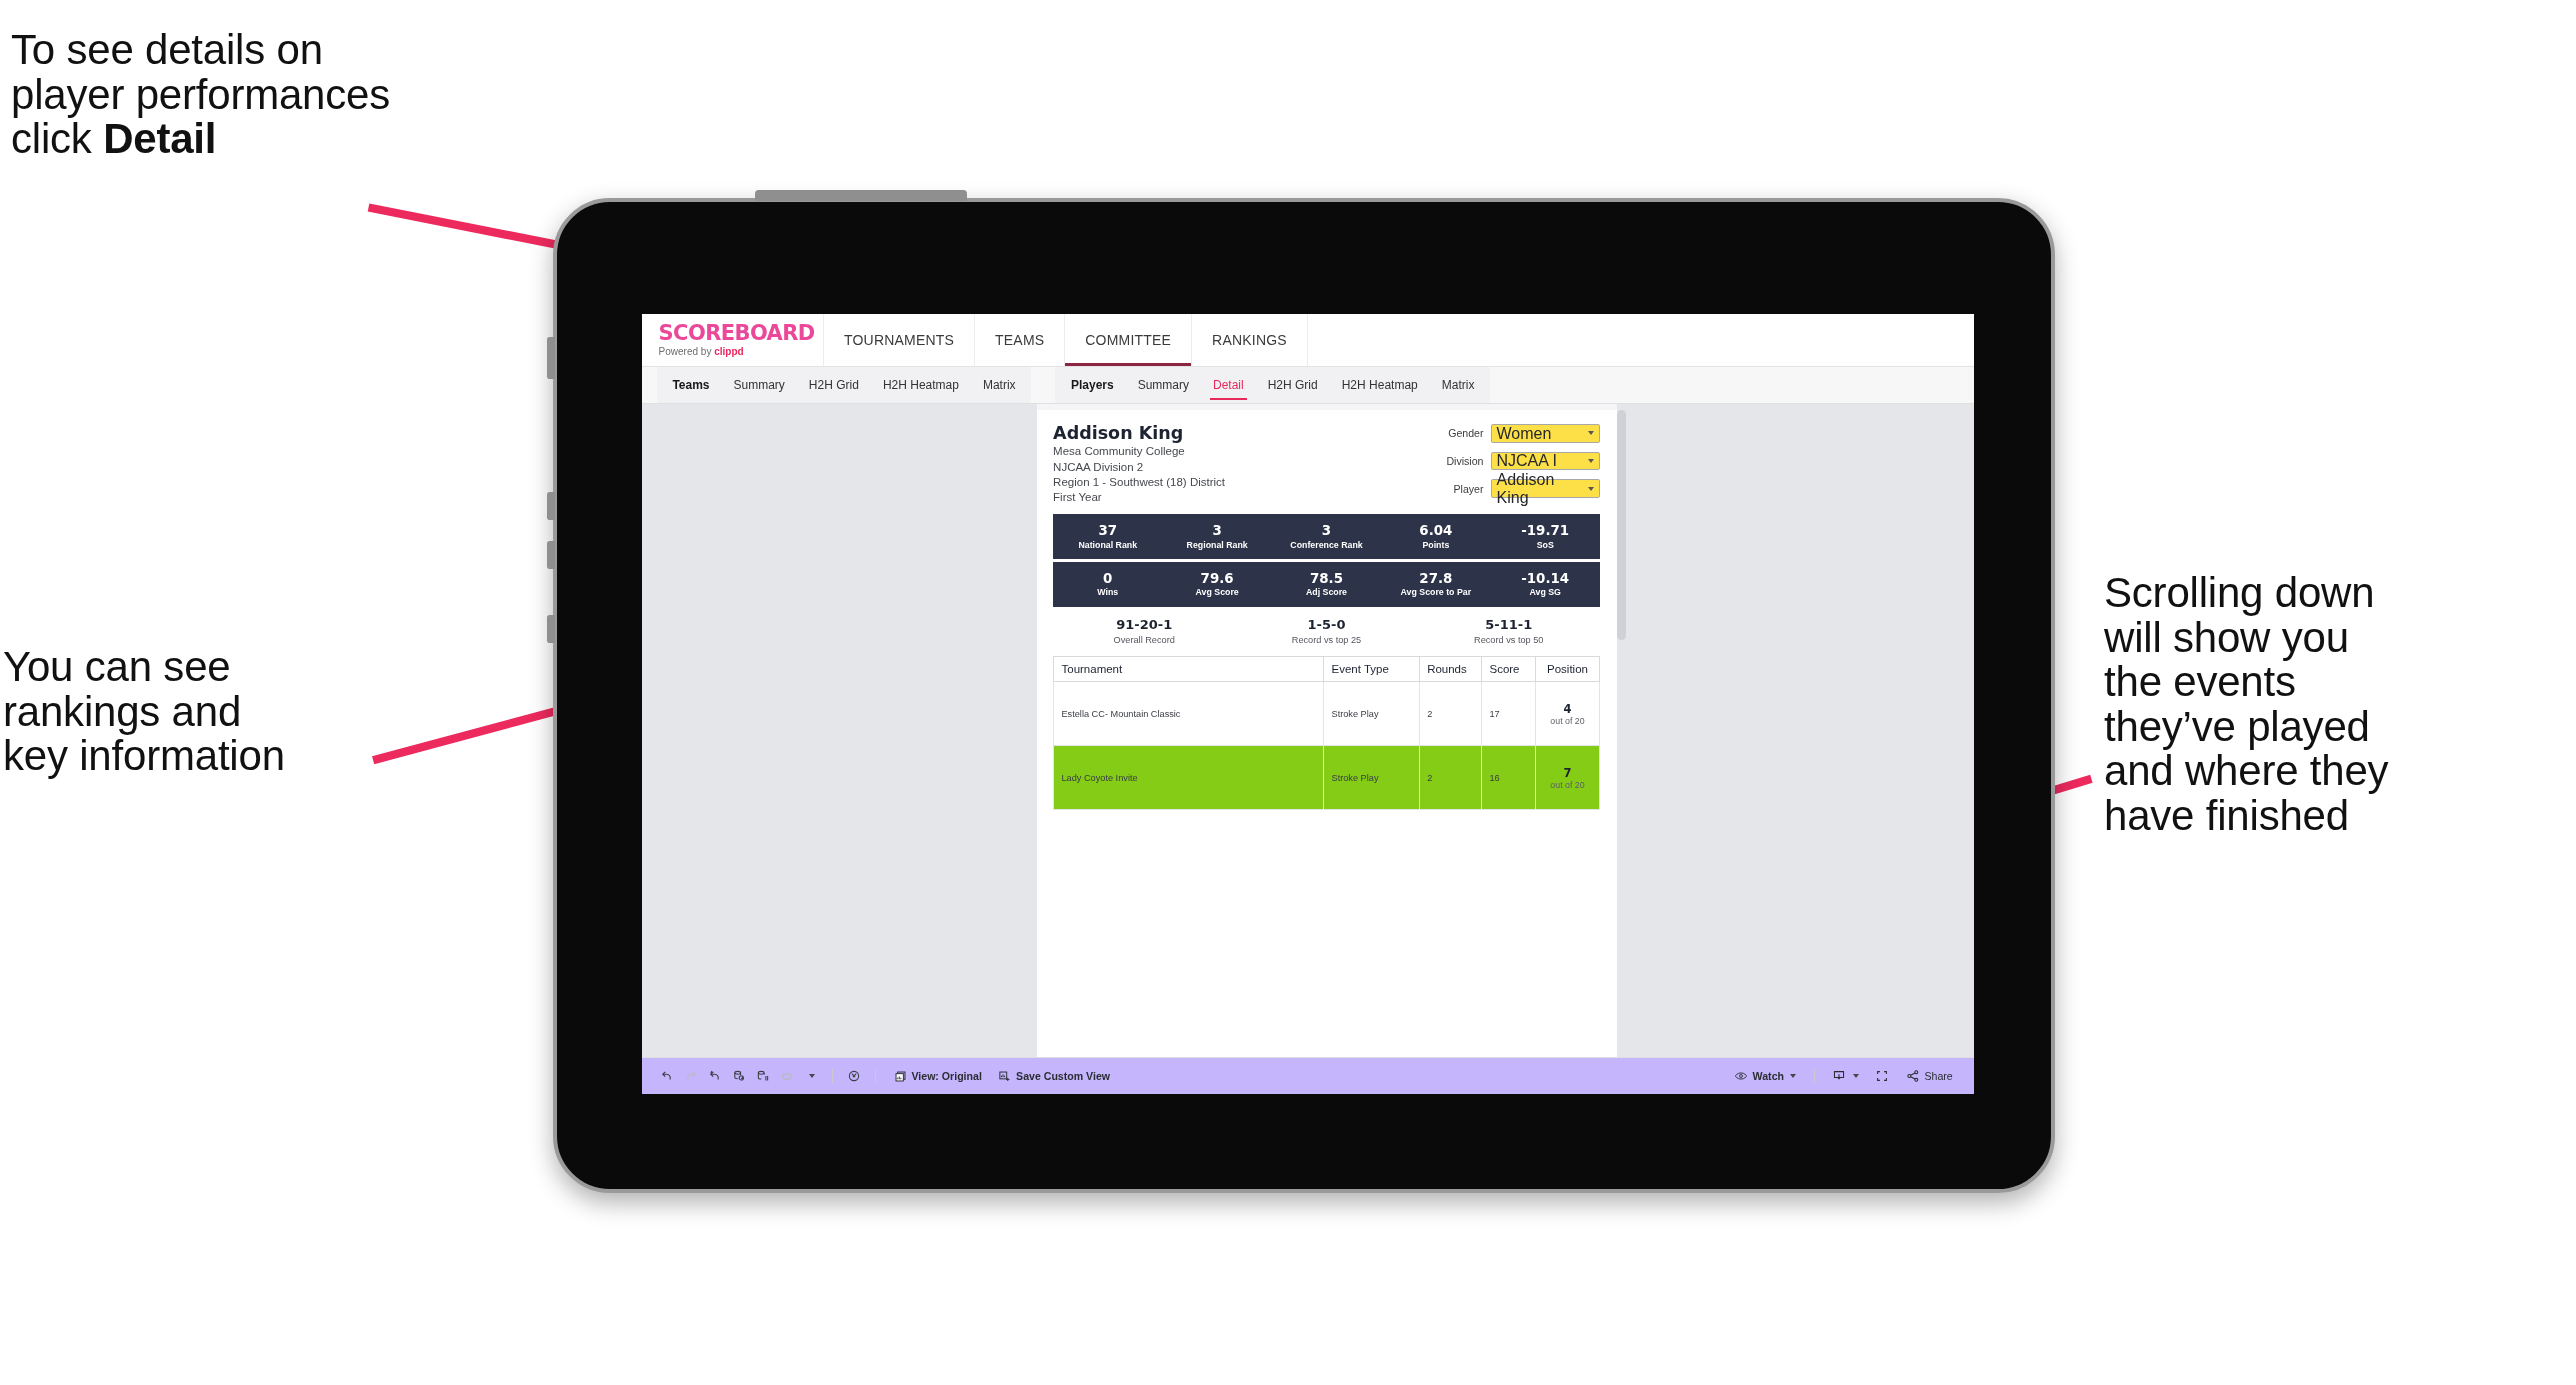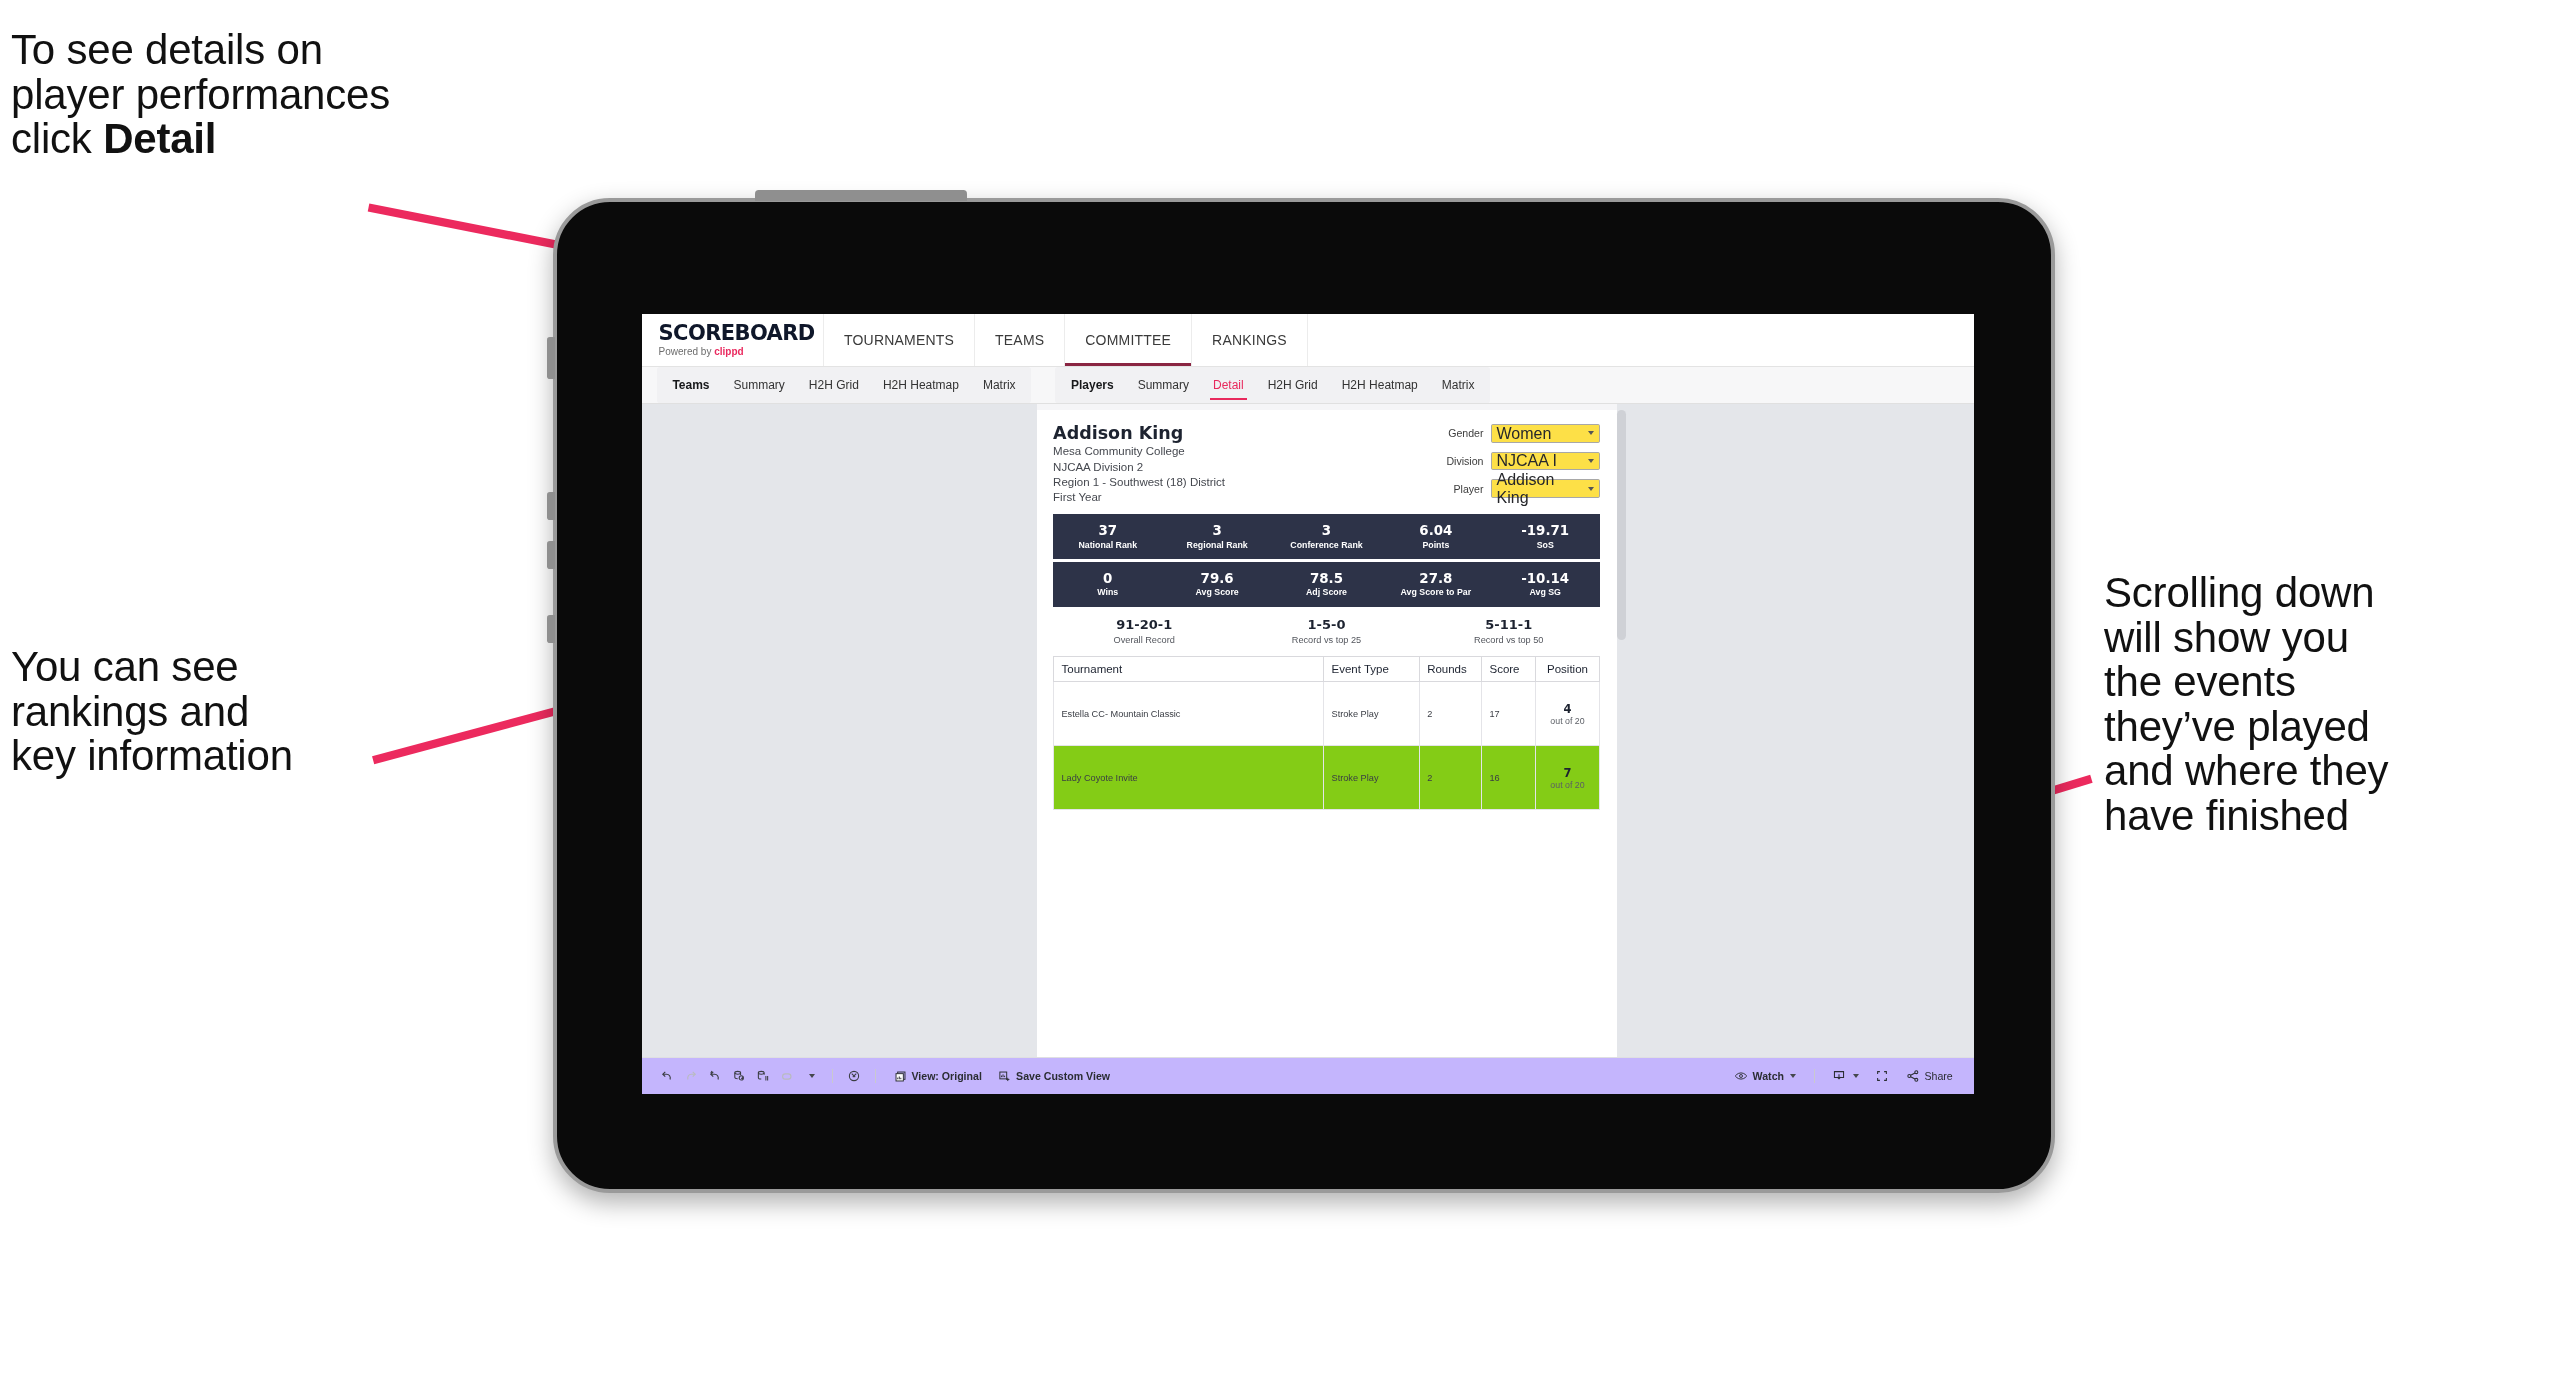--- a/index.html
+++ b/index.html
@@ -16,21 +16,21 @@
     position: absolute;
     color: #111111;
     font-size: 42px;
     line-height: 1.06;
     font-weight: 400;
     letter-spacing: -0.2px;
     white-space: pre-line;
   }
   .annot b { font-weight: 700; }
   #annot-topleft  { left: 11px;  top: 28px;  width: 645px; }
-  #annot-botleft  { left: 11px;  top: 645px; width: 516px; }
+  #annot-botleft  { left: 3px;  top: 645px; width: 516px; }
   #annot-right    { left: 2104px; top: 571px; width: 461px; }
 
   .arrow { position: absolute; overflow: visible; pointer-events: none; }
 
   
   #tablet {
     position: absolute;
     left: 553px; top: 198px;
     width: 1502px; height: 995px;
     background: #0a0a0a;
@@ -64,21 +64,21 @@
     position: relative;
   }
   #brand {
     width: 182px; display: flex; flex-direction: column;
     justify-content: center; padding-left: 16.6px;
     border-right: 0.9px solid #ececec;
   }
   #brand-title {
     font-family: "DejaVu Sans", sans-serif;
     font-weight: 700; font-size: 21px; letter-spacing: -0.6px;
-    color: #0f172a; line-height: 1;
+    color: #ec4899; line-height: 1;
   }
   #brand-sub { font-size: 10px; color: #6c6c6c; margin-top: 2.8px; line-height: 1; }
   #brand-sub .clippd { color: #ea2a5f; font-weight: 700; }
   .topnav-item {
     display: flex; align-items: center; padding: 0 20px;
     font-size: 14px; color: #3a3a3a; letter-spacing: 0.2px;
     border-right: 0.9px solid #ececec; cursor: pointer;
     position: relative;
   }
   .topnav-item.active::after {

